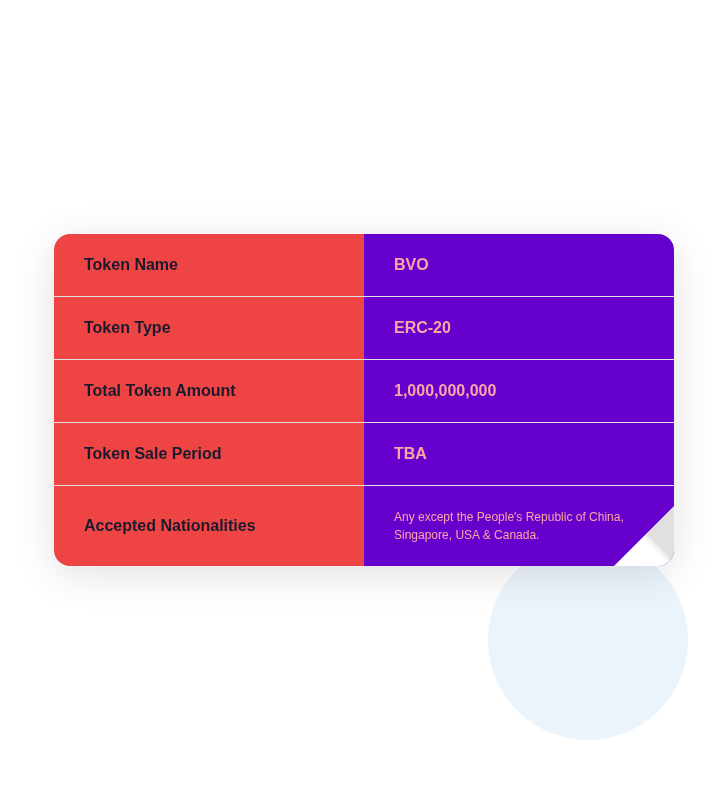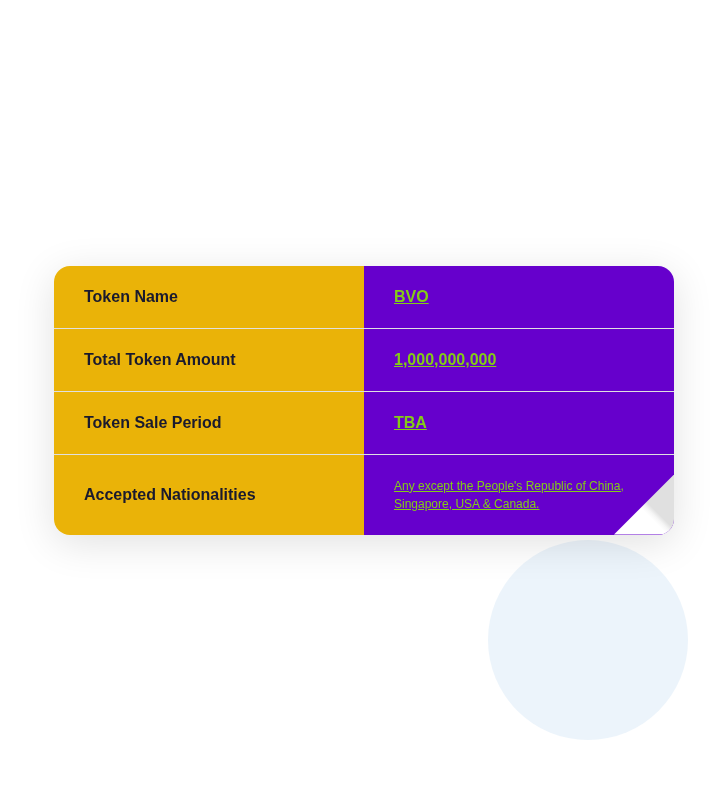--- a/index.html
+++ b/index.html
@@ -74,30 +74,29 @@
     .table td {
       padding: 22px 30px;
       vertical-align: middle;
     }
 
     .label-cell {
       width: 50%;
       font-size: 16px;
       font-weight: 700;
       color: #1a1a2e;
-      background: #eab308;
+      background: #ef4444;
     }
 
     .value-cell {
       width: 50%;
       background: #6600cc;
-      color: #84cc16;
+      color: #fca5a5;
       font-size: 16px;
       font-weight: 600;
-      text-decoration: underline;
     }
 
     .value-cell.small-text {
       font-size: 12px;
       font-weight: 400;
       line-height: 1.5;
     }
 
     
     .value-cell {
@@ -111,20 +110,24 @@
 
 <div class="card-wrapper">
   <div class="card">
     <table class="table">
       <tbody id="table-body">
       <tr>
             <td class="label-cell">Token Name</td>
             <td class="value-cell">BVO</td>
           </tr>
           <tr>
+            <td class="label-cell">Token Type</td>
+            <td class="value-cell">ERC-20</td>
+          </tr>
+          <tr>
             <td class="label-cell">Total Token Amount</td>
             <td class="value-cell">1,000,000,000</td>
           </tr>
           <tr>
             <td class="label-cell">Token Sale Period</td>
             <td class="value-cell">TBA</td>
           </tr>
           <tr>
             <td class="label-cell">Accepted Nationalities</td>
             <td class="value-cell small-text">Any except the People's Republic of China, Singapore, USA &amp; Canada.</td>

